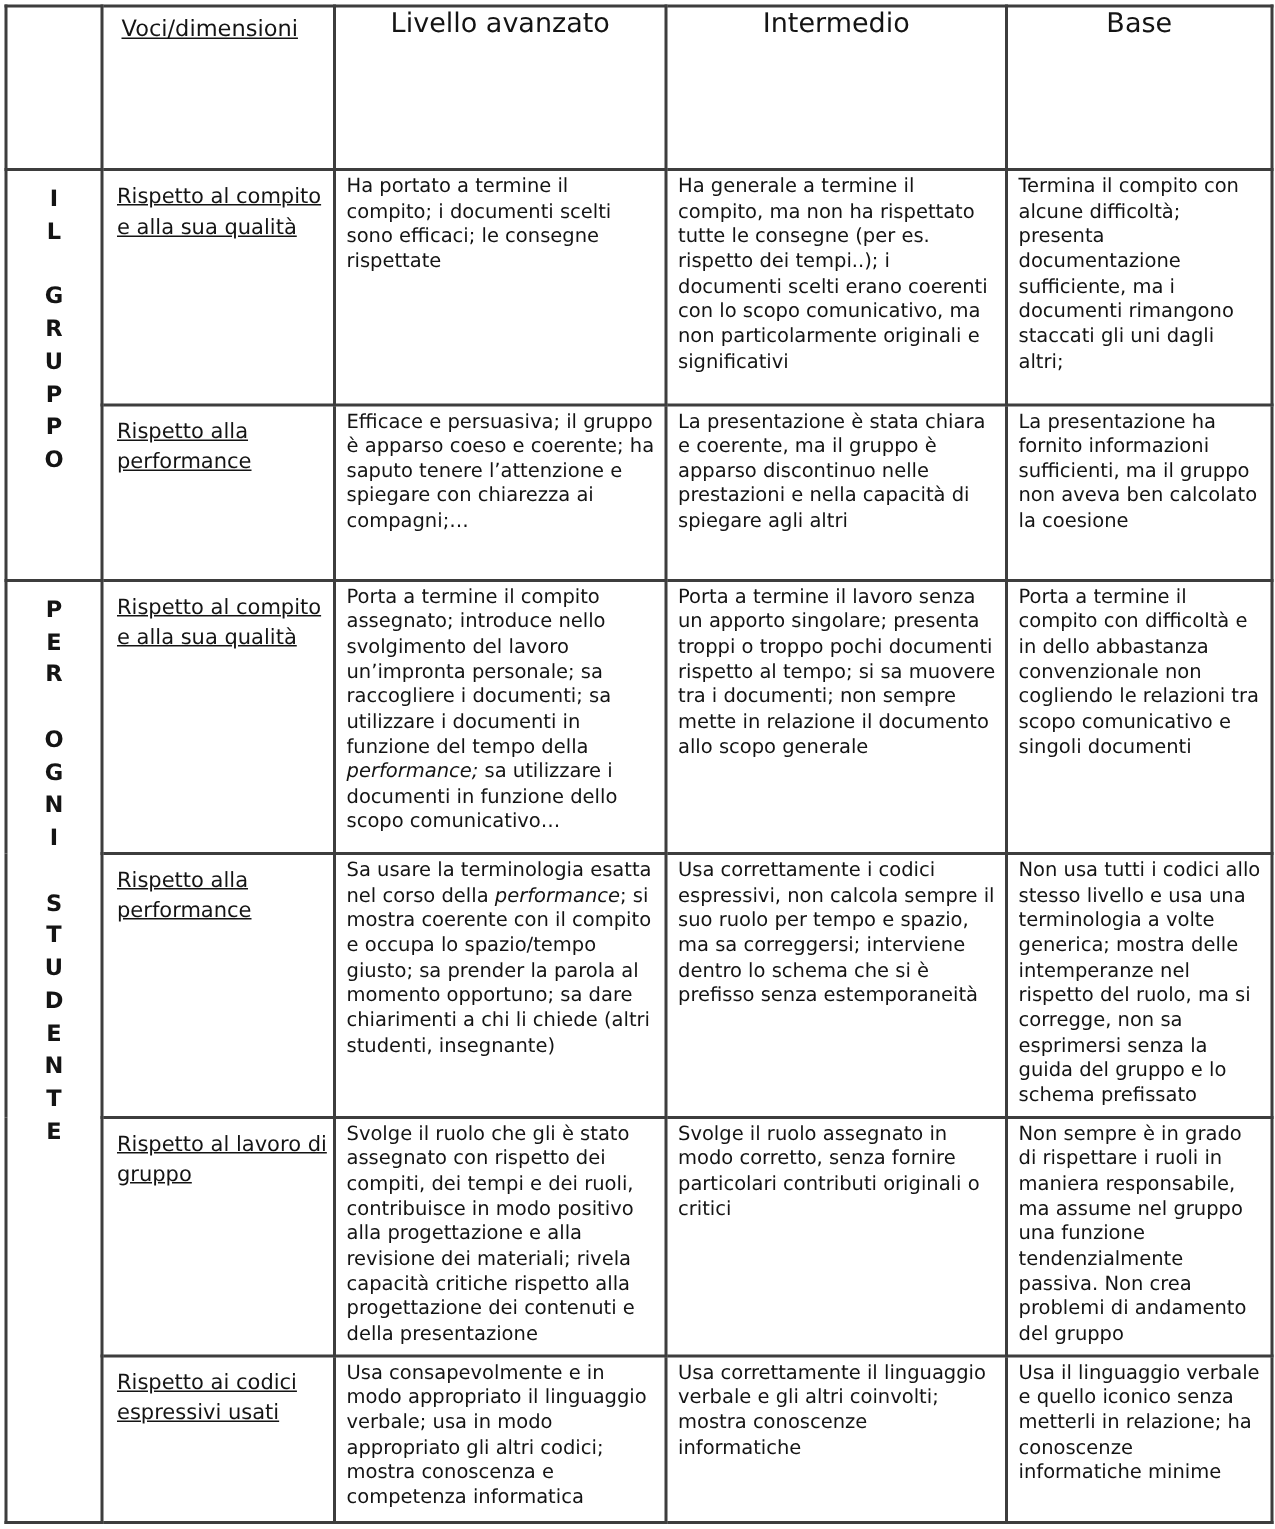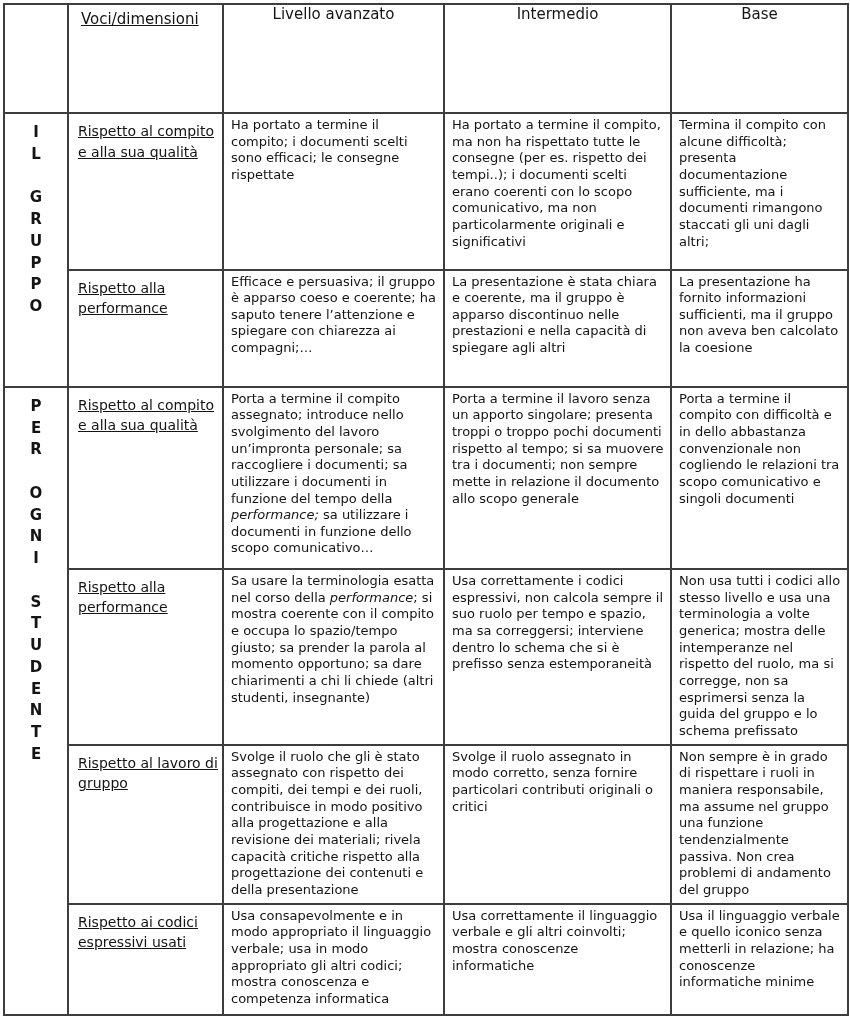--- a/index.html
+++ b/index.html
@@ -43,21 +43,21 @@
 
   td.corner { }
   td.dim-header {
     padding: 5px 4px 4px 12px;
     font-size: 15px;
     line-height: 1.3;
   }
   td.level-header {
     vertical-align: middle;
     text-align: center;
-    font-size: 15px;
+    font-size: 18px;
   }
   .u { text-decoration: underline; }
   td.group-cell {
     text-align: center;
     font-weight: bold;
     font-size: 15px;
     line-height: 1.45;
     white-space: pre-line;
     padding-top: 8px;
   }
@@ -106,21 +106,21 @@
 G
 R
 U
 P
 P
 O</td>
       <td class="dim-cell">
         <span class="dim-label">Rispetto al compito e alla sua qualità</span>
       </td>
       <td class="desc">Ha  portato a termine il compito; i documenti scelti sono efficaci; le consegne rispettate</td>
-      <td class="desc">Ha portato a termine il compito, ma non ha rispettato tutte le consegne (per es. rispetto dei tempi..); i documenti scelti erano coerenti con lo scopo comunicativo, ma non particolarmente originali e significativi</td>
+      <td class="desc">Ha generale a termine il compito, ma non ha rispettato tutte le consegne (per es. rispetto dei tempi..); i documenti scelti erano coerenti con lo scopo comunicativo, ma non particolarmente originali e significativi</td>
       <td class="desc">Termina il compito con alcune difficoltà; presenta documentazione sufficiente, ma i documenti rimangono staccati gli uni dagli altri;</td>
     </tr>
 
     <tr class="r-2">
       <td class="dim-cell">
         <span class="dim-label">Rispetto alla performance</span>
       </td>
       <td class="desc">Efficace e persuasiva; il gruppo è apparso coeso e coerente; ha saputo tenere l’attenzione e spiegare con chiarezza ai compagni;…</td>
       <td class="desc">La presentazione è stata chiara e coerente, ma il gruppo è apparso discontinuo nelle prestazioni e nella capacità di spiegare agli altri</td>
       <td class="desc">La presentazione ha fornito informazioni sufficienti, ma il gruppo non aveva ben calcolato la coesione</td>

